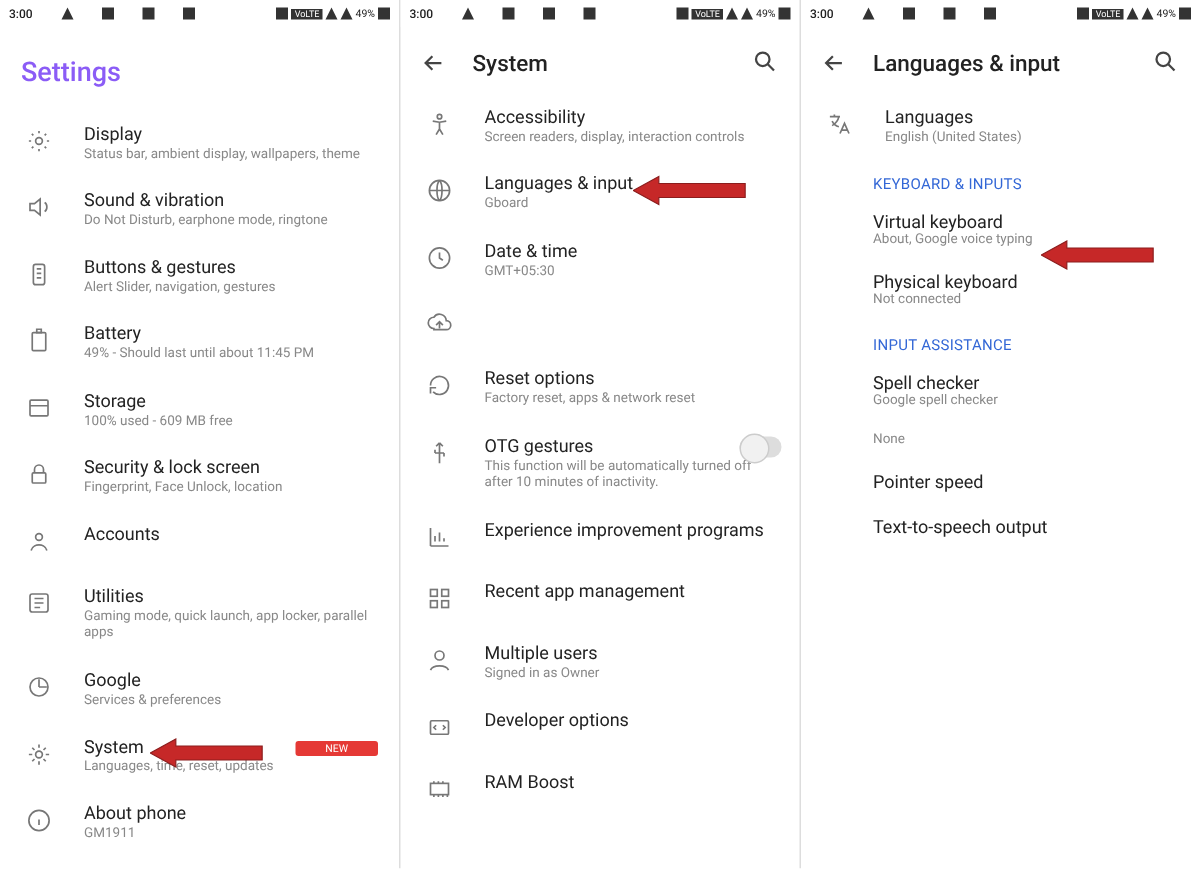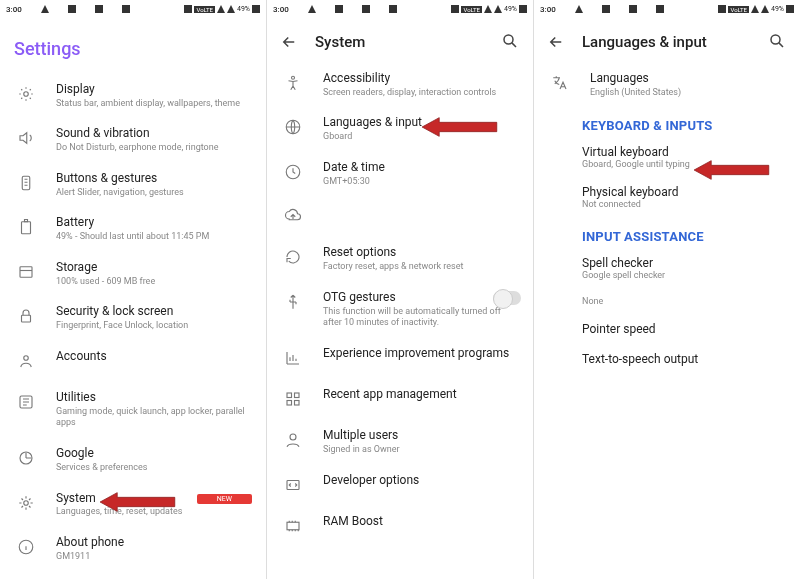--- a/index.html
+++ b/index.html
@@ -17,21 +17,21 @@
   .hdr{display:flex;align-items:center;padding:14px 12px 10px 12px}
   .hdr .back{width:20px;height:20px;display:flex;align-items:center;justify-content:center;color:#444;margin-right:16px}
   .hdr .title{font-size:15px;font-weight:500;color:#222;flex:1}
   .hdr .search{width:20px;height:20px;color:#444}
   .title-standalone{padding:20px 14px 14px 14px;font-size:18px;font-weight:500;color:#8b5cf6}
   .row{display:flex;padding:8px 14px;align-items:flex-start;position:relative}
   .row .ic{width:24px;min-width:24px;height:24px;display:flex;align-items:center;justify-content:center;margin-right:18px;margin-top:1px}
   .row .txt{flex:1;min-width:0}
   .row .pri{font-size:12px;color:#222;line-height:1.4}
   .row .sec{font-size:9px;color:#888;line-height:1.3}
-  .section{font-size:13px;color:#3367d6;font-weight:700;padding:12px 14px 4px 48px;letter-spacing:.2px}
+  .section{font-size:10px;color:#3367d6;font-weight:400;padding:12px 14px 4px 48px;letter-spacing:.2px}
   .row3{padding:8px 14px 8px 48px}
   .row3 .pri{font-size:12px;color:#222}
   .row3 .sec{font-size:9px;color:#888}
   .toggle{position:absolute;right:12px;top:10px;width:28px;height:14px;border-radius:7px;background:#ddd}
   .toggle::after{content:"";position:absolute;left:0;top:-2px;width:18px;height:18px;border-radius:50%;background:#f1f1f1;border:1px solid #ccc}
   .new{position:absolute;right:14px;top:12px;font-size:7px;background:#e53935;color:#fff;padding:1px 20px;border-radius:2px}
   .arrow{position:absolute;width:78px;height:28px;pointer-events:none}
   .arrow svg{width:100%;height:100%}
   .ic svg{width:18px;height:18px;stroke:#777;fill:none;stroke-width:1.5}
   .watermark{position:absolute;left:50%;top:50%;transform:translate(-50%,-50%);font-size:40px;font-weight:700;color:#000;opacity:.04;letter-spacing:1px;white-space:nowrap}
@@ -395,21 +395,21 @@
       <div class="txt">
         <div class="pri">Languages</div>
         <div class="sec">English (United States)</div>
       </div>
     </div>
     <div class="section">KEYBOARD &amp; INPUTS</div>
     <div id="p3ki">
         <div class="row3">
           <div class="txt">
             <div class="pri">Virtual keyboard</div>
-            <div class="sec">Gboard, Google until typing</div>
+            <div class="sec">About, Google voice typing</div>
           </div>
         </div>
         <div class="row3">
           <div class="txt">
             <div class="pri">Physical keyboard</div>
             <div class="sec">Not connected</div>
           </div>
         </div>
       </div>
     <div class="section">INPUT ASSISTANCE</div>

